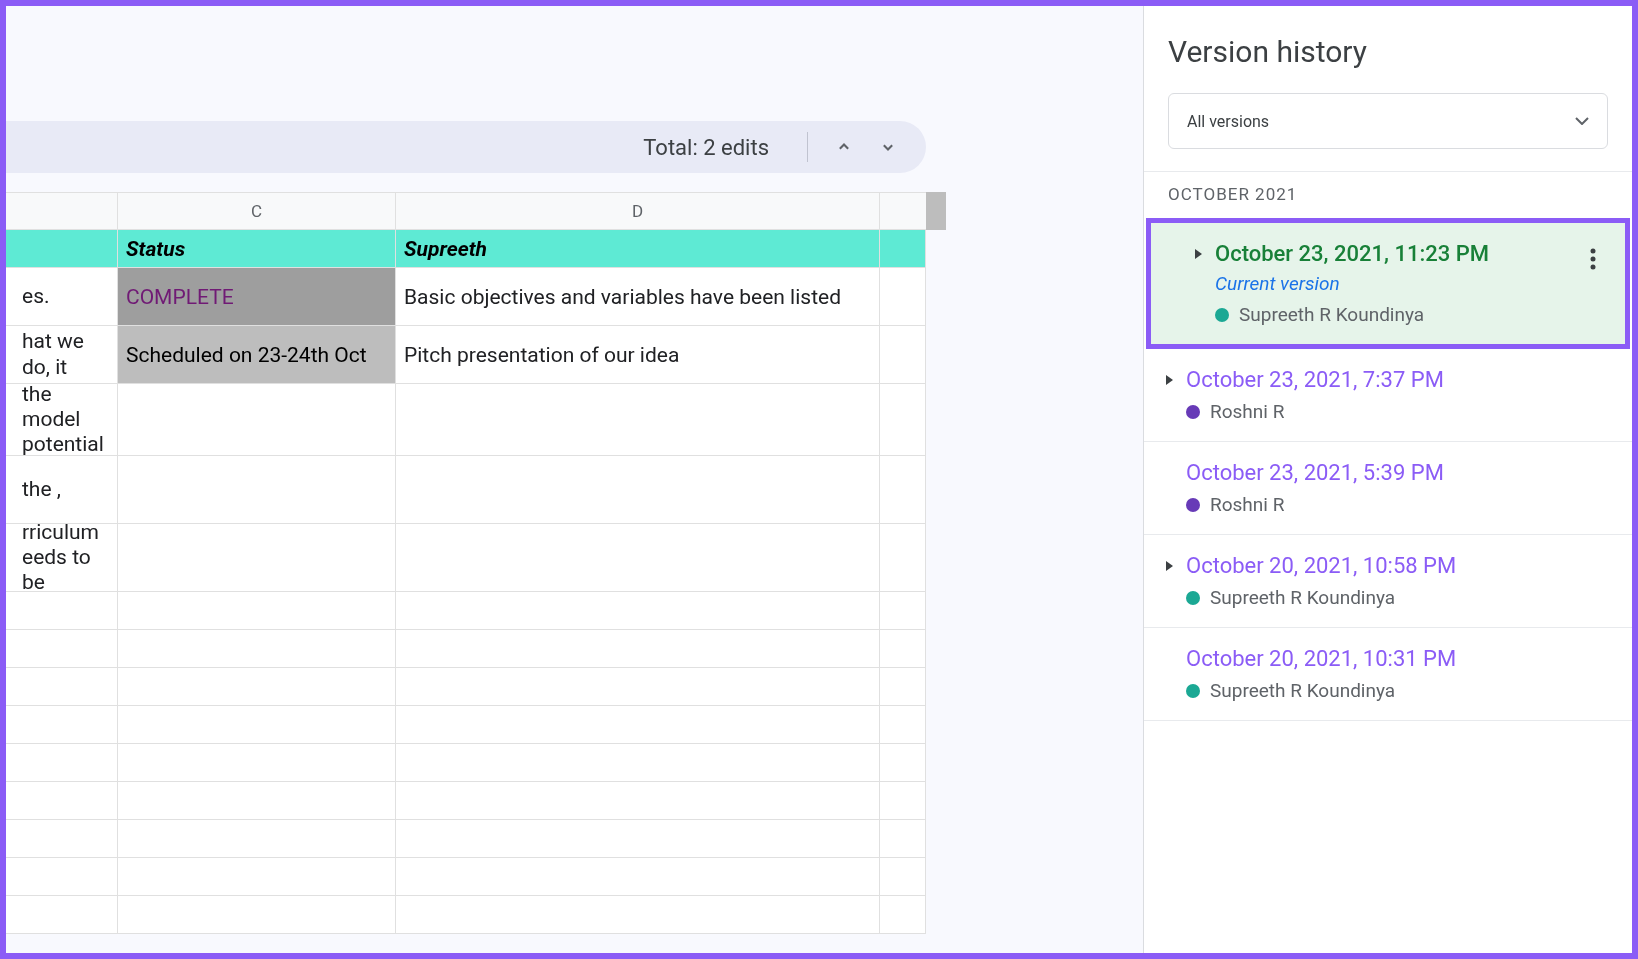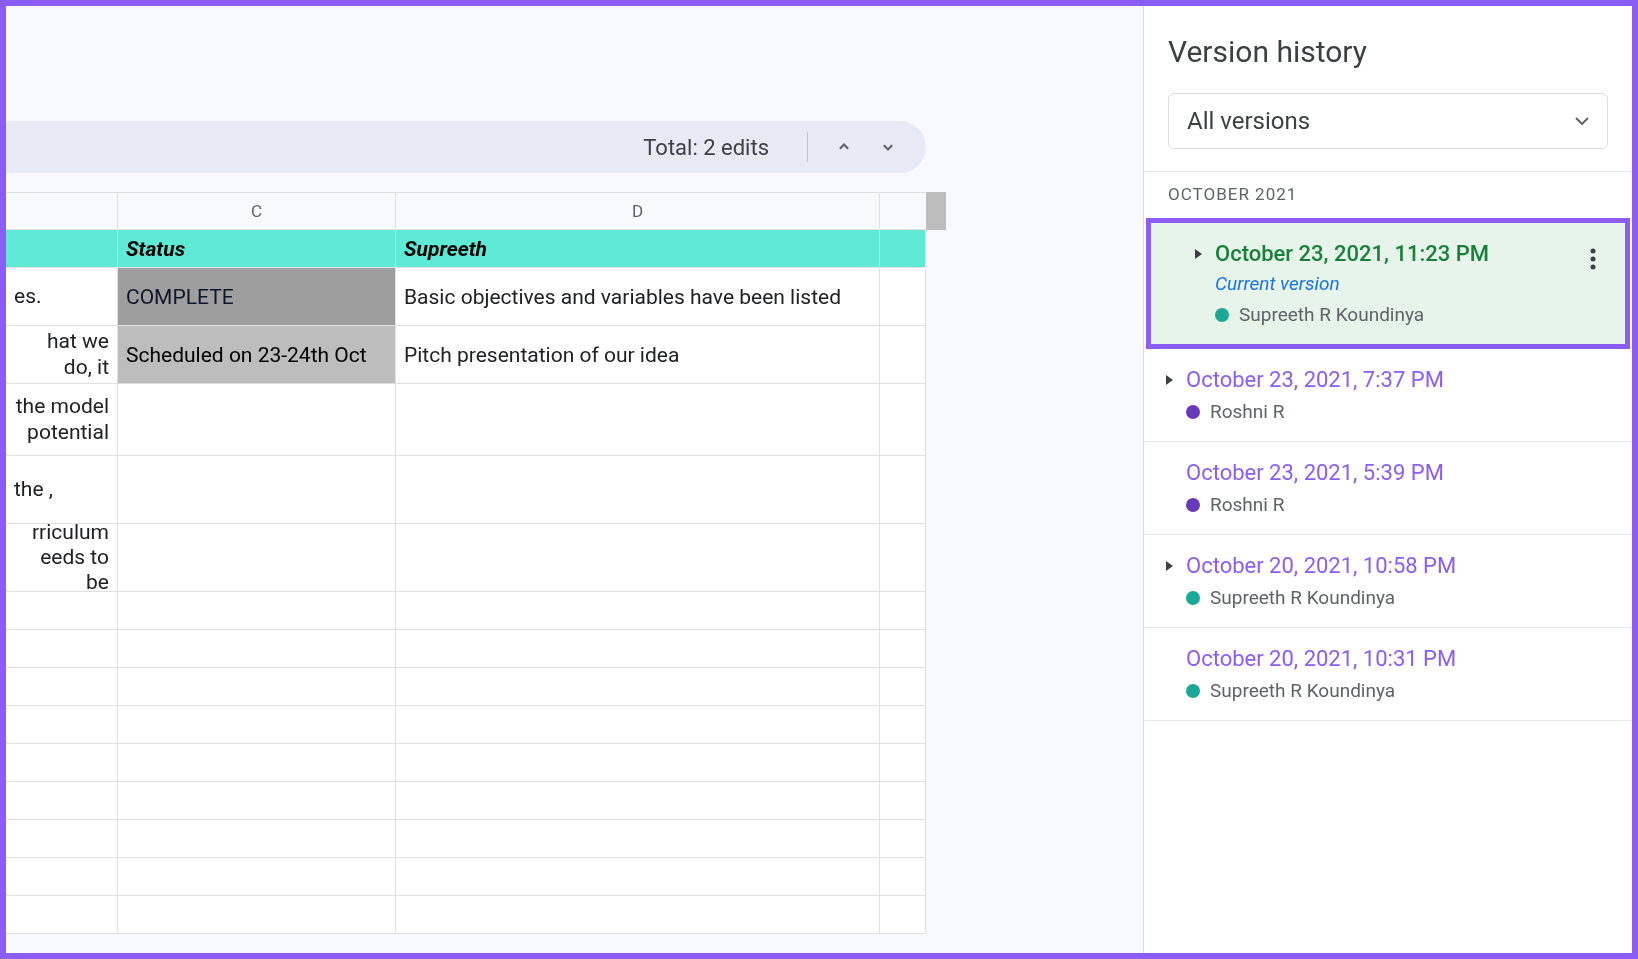--- a/index.html
+++ b/index.html
@@ -98,23 +98,23 @@
   font-size: 21px;
   color: #202124;
   overflow: hidden;
   display: flex;
   align-items: center;
 }
 .hdr-row { height: 38px; background: #5eead4; }
 .hdr-row .cell { font-weight: bold; font-style: italic; font-size: 21px; color: #000; }
 .r2 { height: 58px; }
 .r3 { height: 58px; }
-.c-status-complete { background: #9e9e9e; color: #0f172a; }
+.c-status-complete { background: #9e9e9e; color: #701a75; }
 .c-status-sched { background: #bdbdbd; color: #000; text-align: right; }
-.cell.col-a { padding-left: 8px; white-space: normal; text-align: right; }
+.cell.col-a { padding-left: 16px; white-space: normal; text-align: left; }
 .cell.col-d { white-space: nowrap; }
 .empty-row { height: 38px; }
 .side-panel {
   position: absolute;
   right: 0;
   top: 0;
   width: 489px;
   height: 100%;
   background: #fff;
   border-left: 1px solid #dadce0;
@@ -129,21 +129,21 @@
   margin: 0 24px 22px 24px;
   border: 1px solid #dadce0;
   border-radius: 6px;
   height: 56px;
   display: flex;
   align-items: center;
   justify-content: space-between;
   padding: 0 18px;
   cursor: pointer;
 }
-.dropdown-label { font-size: 24px; color: #3c4043; }
+.dropdown-label { font-size: 16px; color: #3c4043; }
 .month-label {
   font-size: 17px;
   color: #5f6368;
   letter-spacing: 1px;
   padding: 12px 24px 14px 24px;
   border-top: 1px solid #e8eaed;
 }
 .version-list { }
 .version-item {
   padding: 18px 18px 18px 18px;

